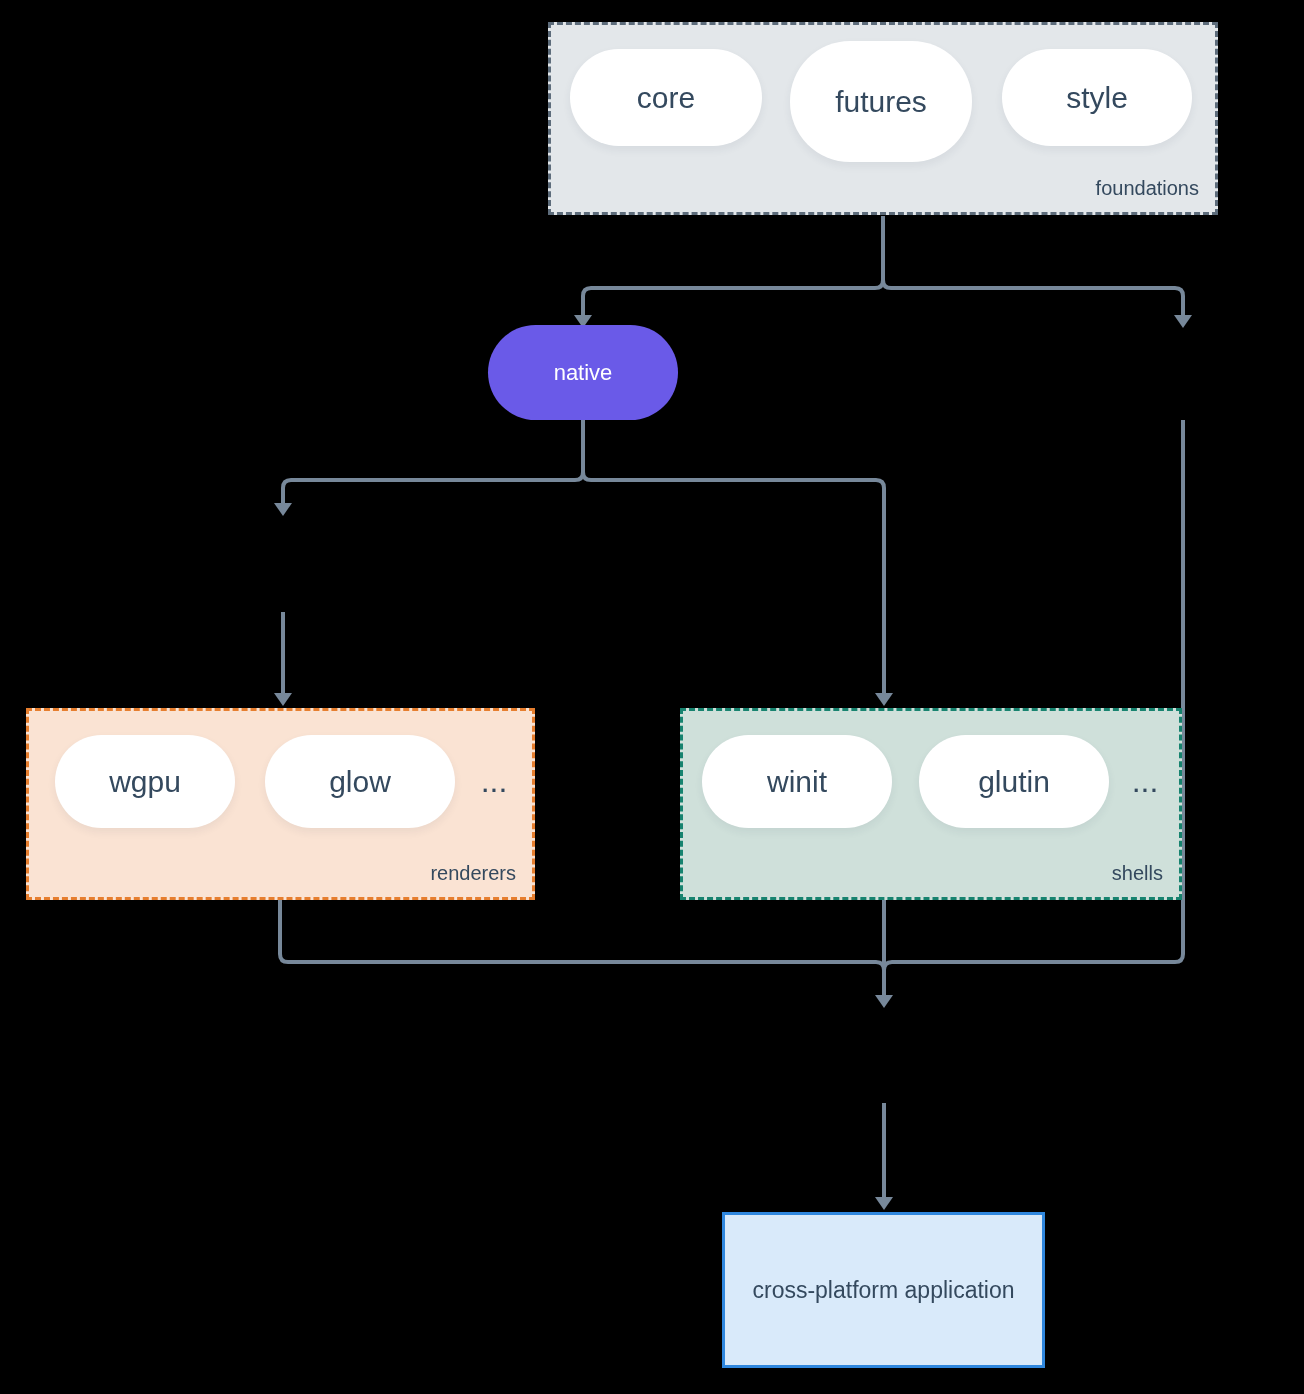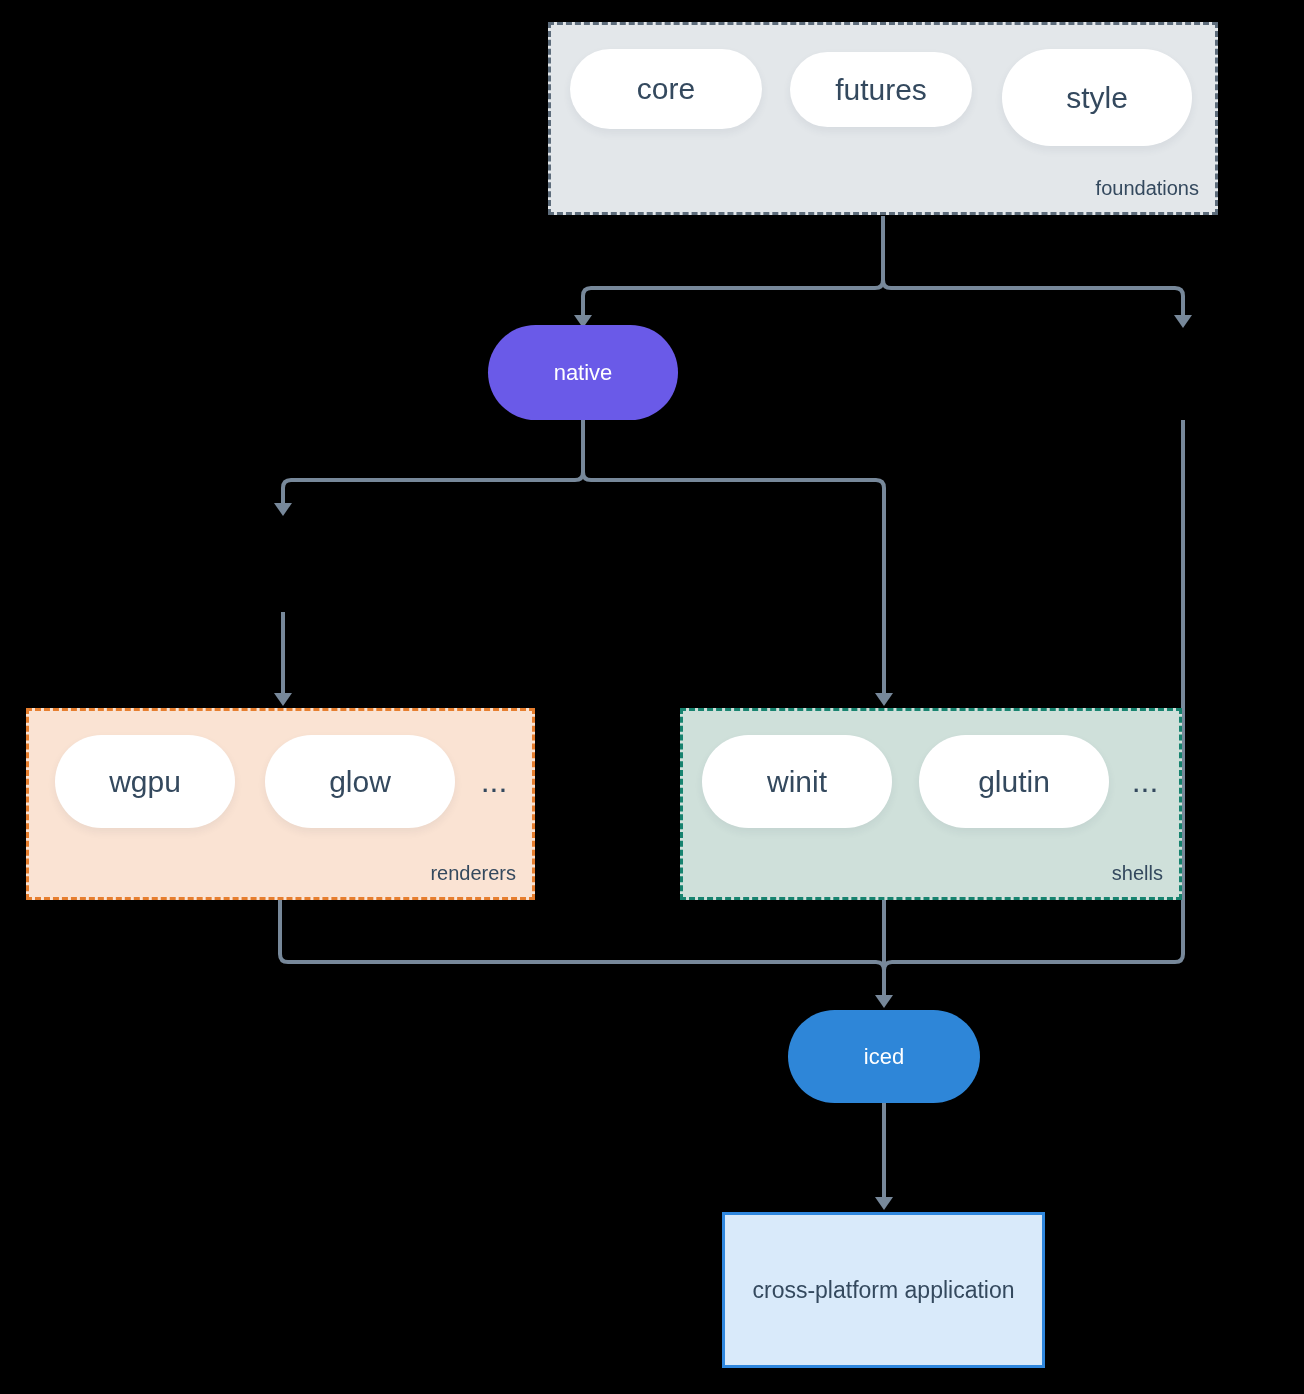--- a/index.html
+++ b/index.html
@@ -50,22 +50,22 @@
       <path d="M583 420 L583 472 Q583 480 591 480 L876 480 Q884 480 884 488 L884 694" marker-end="url(#arw)"></path>
       <path d="M283 612 L283 694" marker-end="url(#arw)"></path>
       <path d="M280 900 L280 954 Q280 962 288 962 L876 962 Q884 962 884 970"></path>
       <path d="M1183 420 L1183 954 Q1183 962 1175 962 L892 962 Q884 962 884 970"></path>
       <path d="M884 900 L884 996" marker-end="url(#arw)"></path>
       <path d="M884 1103 L884 1198" marker-end="url(#arw)"></path>
     </g>
   </svg>
 
   <div class="group foundations">
-    <div class="pill" style="left:19px;top:24px;width:192px;height:80px;">core</div>
-    <div class="pill" style="left:239px;top:27px;width:182px;height:75px;">futures</div>
+    <div class="pill" style="left:19px;top:24px;width:192px;height:97px;">core</div>
+    <div class="pill" style="left:239px;top:16px;width:182px;height:121px;">futures</div>
     <div class="pill" style="left:451px;top:24px;width:190px;height:97px;">style</div>
     <div class="group-label">foundations</div>
   </div>
 
   <div class="node native">native</div>
 
 
   <div class="group renderers">
     <div class="pill" style="left:26px;top:24px;width:180px;height:93px;">wgpu</div>
     <div class="pill" style="left:236px;top:24px;width:190px;height:93px;">glow</div>
@@ -73,17 +73,16 @@
     <div class="group-label">renderers</div>
   </div>
 
   <div class="group shells">
     <div class="pill" style="left:19px;top:24px;width:190px;height:93px;">winit</div>
     <div class="pill" style="left:236px;top:24px;width:190px;height:93px;">glutin</div>
     <div class="dots" style="left:430px;top:24px;width:64px;height:93px;">...</div>
     <div class="group-label">shells</div>
   </div>
 
-  <div class="node iced">iced</div>
 
   <div class="app-box">cross-platform application</div>
 
 </div>
 
 </body></html>

